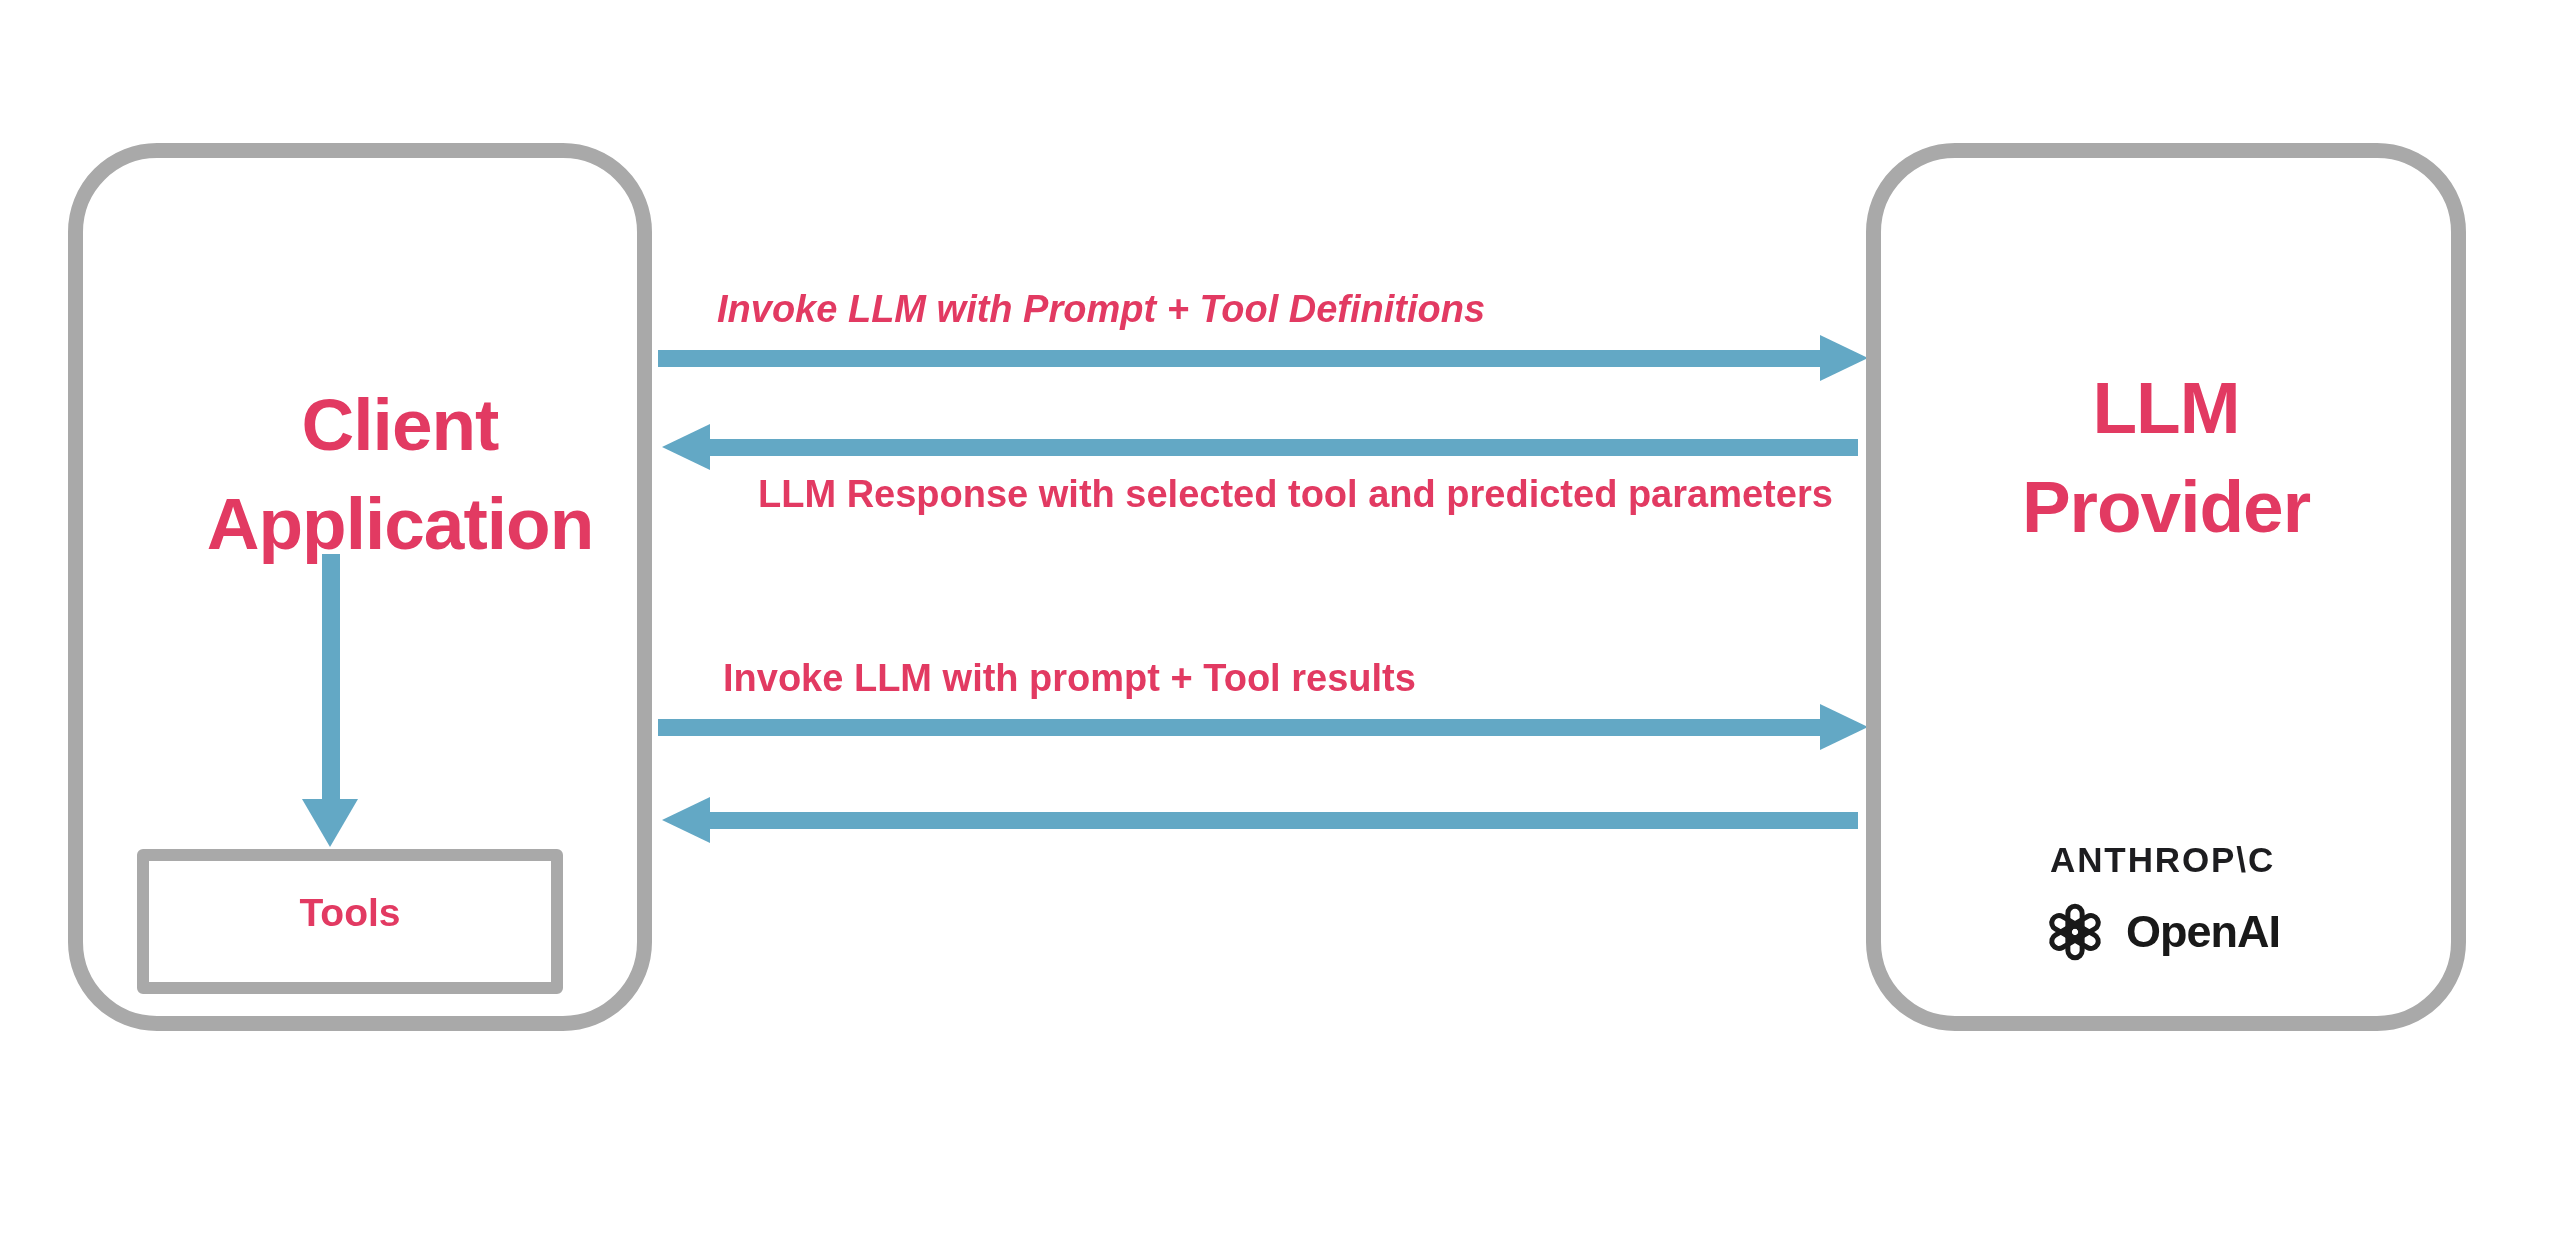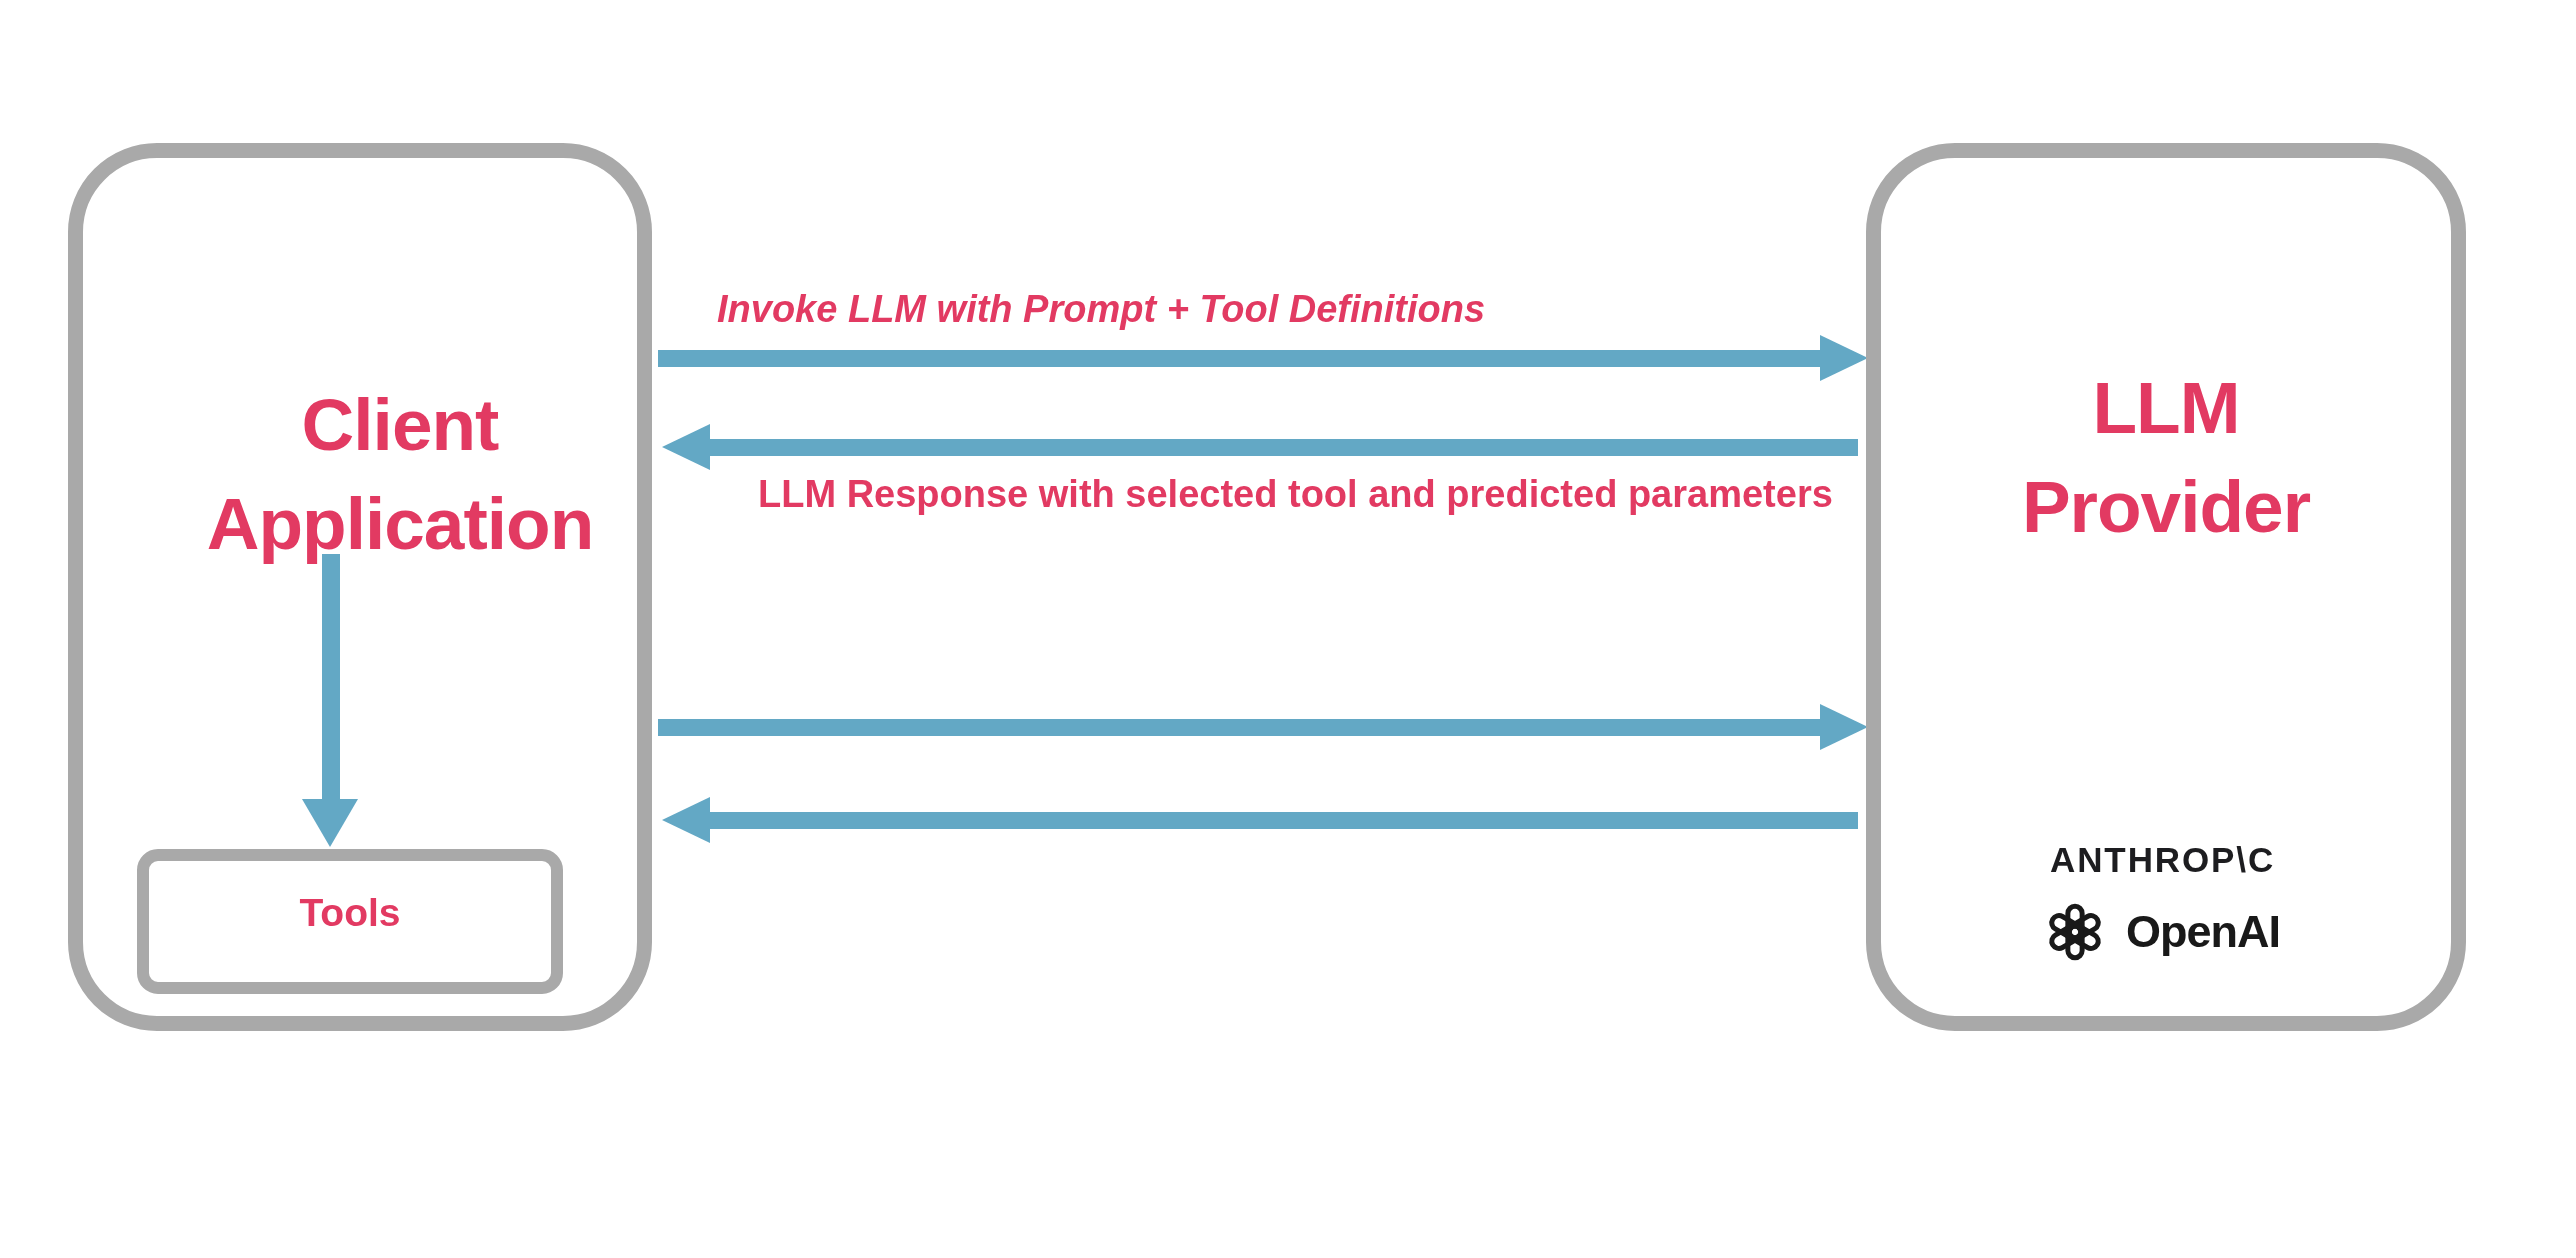--- a/index.html
+++ b/index.html
@@ -26,21 +26,21 @@
   .box-title{
     position:absolute;text-align:center;color:var(--pink);
     font-size:73px;line-height:99px;letter-spacing:-1px;white-space:pre-line;
   }
   #client-title{left:68px;top:375px;width:584px;margin-left:40px;}
   #llm-title{left:1866px;top:358px;width:600px;}
 
   
   #tools-box{
     position:absolute;left:137px;top:849px;width:426px;height:145px;
-    border:12.6px solid var(--gray);border-radius:21px;background:#fff;
+    border:12.6px solid var(--gray);border-radius:6px;background:#fff;
     display:flex;align-items:center;justify-content:center;padding-bottom:17.4px;
   }
   #tools-label{color:var(--pink);font-size:39px;}
 
   
   .shaft-h{position:absolute;height:17.4px;background:var(--blue);}
   .shaft-v{position:absolute;width:18.4px;background:var(--blue);}
   .head-right{position:absolute;width:0;height:0;
     border-top:23px solid transparent;border-bottom:23px solid transparent;
     border-left:48px solid var(--blue);}
@@ -94,20 +94,21 @@
   <div class="shaft-h" style="left:658px;top:350px;width:1162px;"></div>
   <div class="head-right" style="left:1820px;top:335px;"></div>
   <div id="flow-label-0" class="flow-label">Invoke LLM with Prompt + Tool Definitions</div>
 
   <div class="head-left" style="left:662px;top:424px;"></div>
   <div class="shaft-h" style="left:710px;top:439px;width:1148px;"></div>
   <div id="flow-label-1" class="flow-label">LLM Response with selected tool and predicted parameters</div>
 
   <div class="shaft-h" style="left:658px;top:719px;width:1162px;"></div>
   <div class="head-right" style="left:1820px;top:704px;"></div>
+  <div id="flow-label-2" class="flow-label">Invoke LLM with prompt + Tool results</div>
 
   <div class="head-left" style="left:662px;top:797px;"></div>
   <div class="shaft-h" style="left:710px;top:812px;width:1148px;"></div>
 
   <div id="llm-box" class="big-box"></div>
   <div id="llm-title" class="box-title">LLM
 Provider</div>
 
   <div id="anthropic-logo">ANTHROP\C</div>
 

